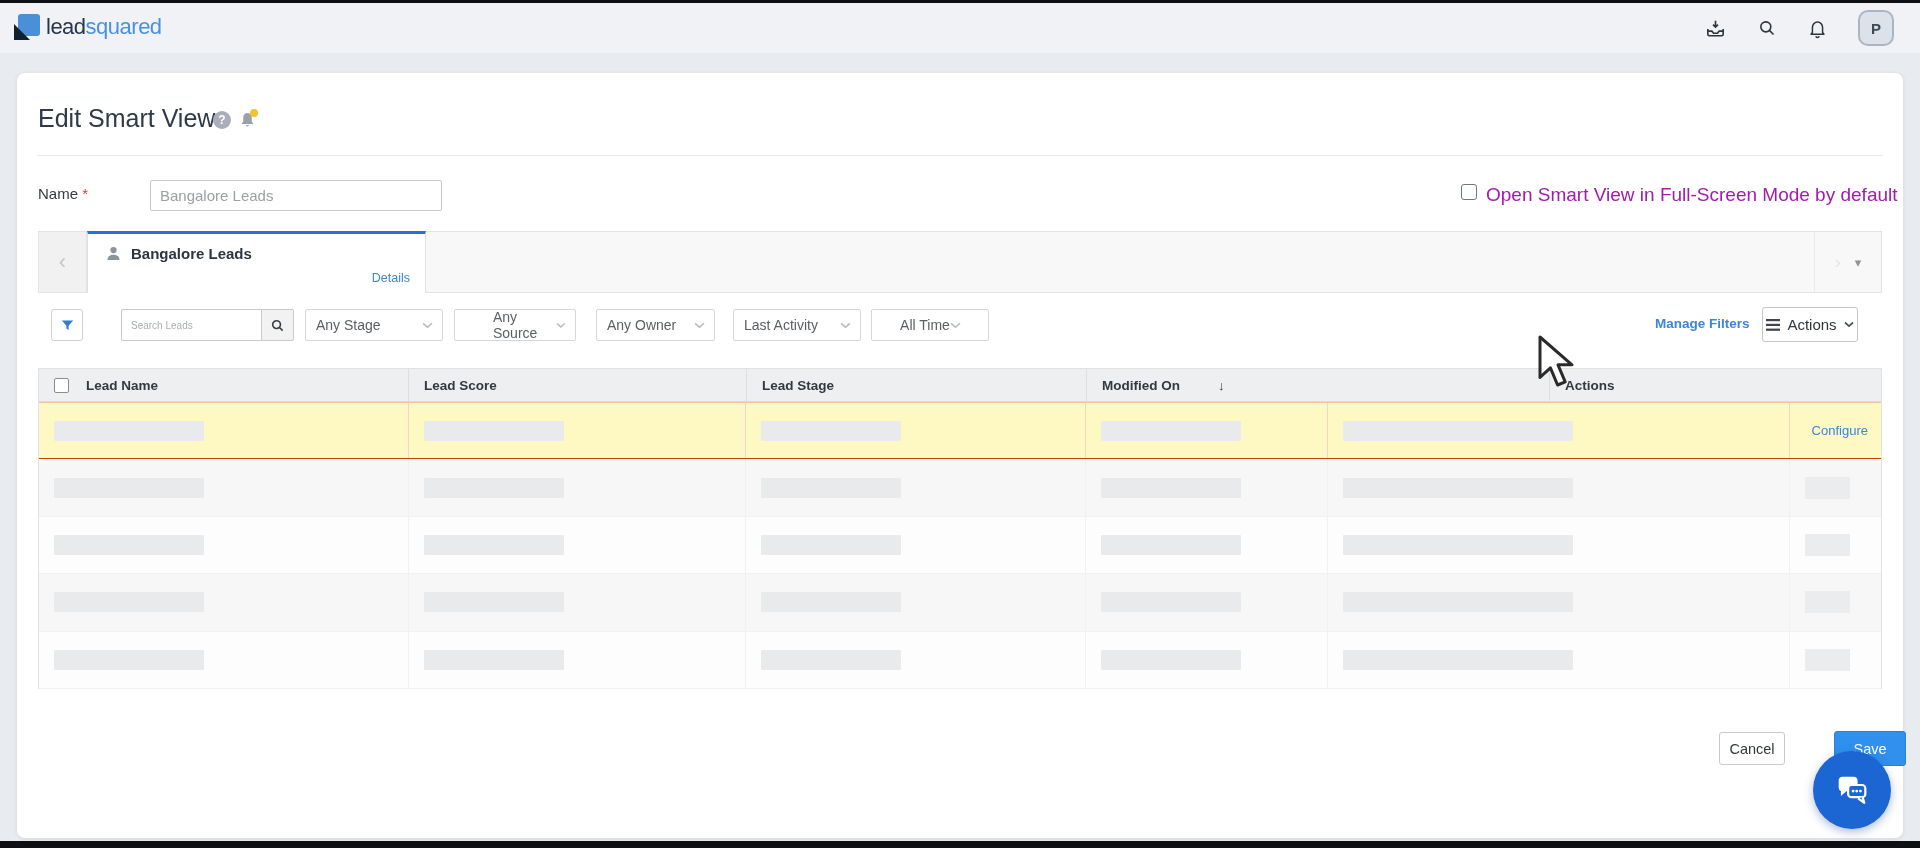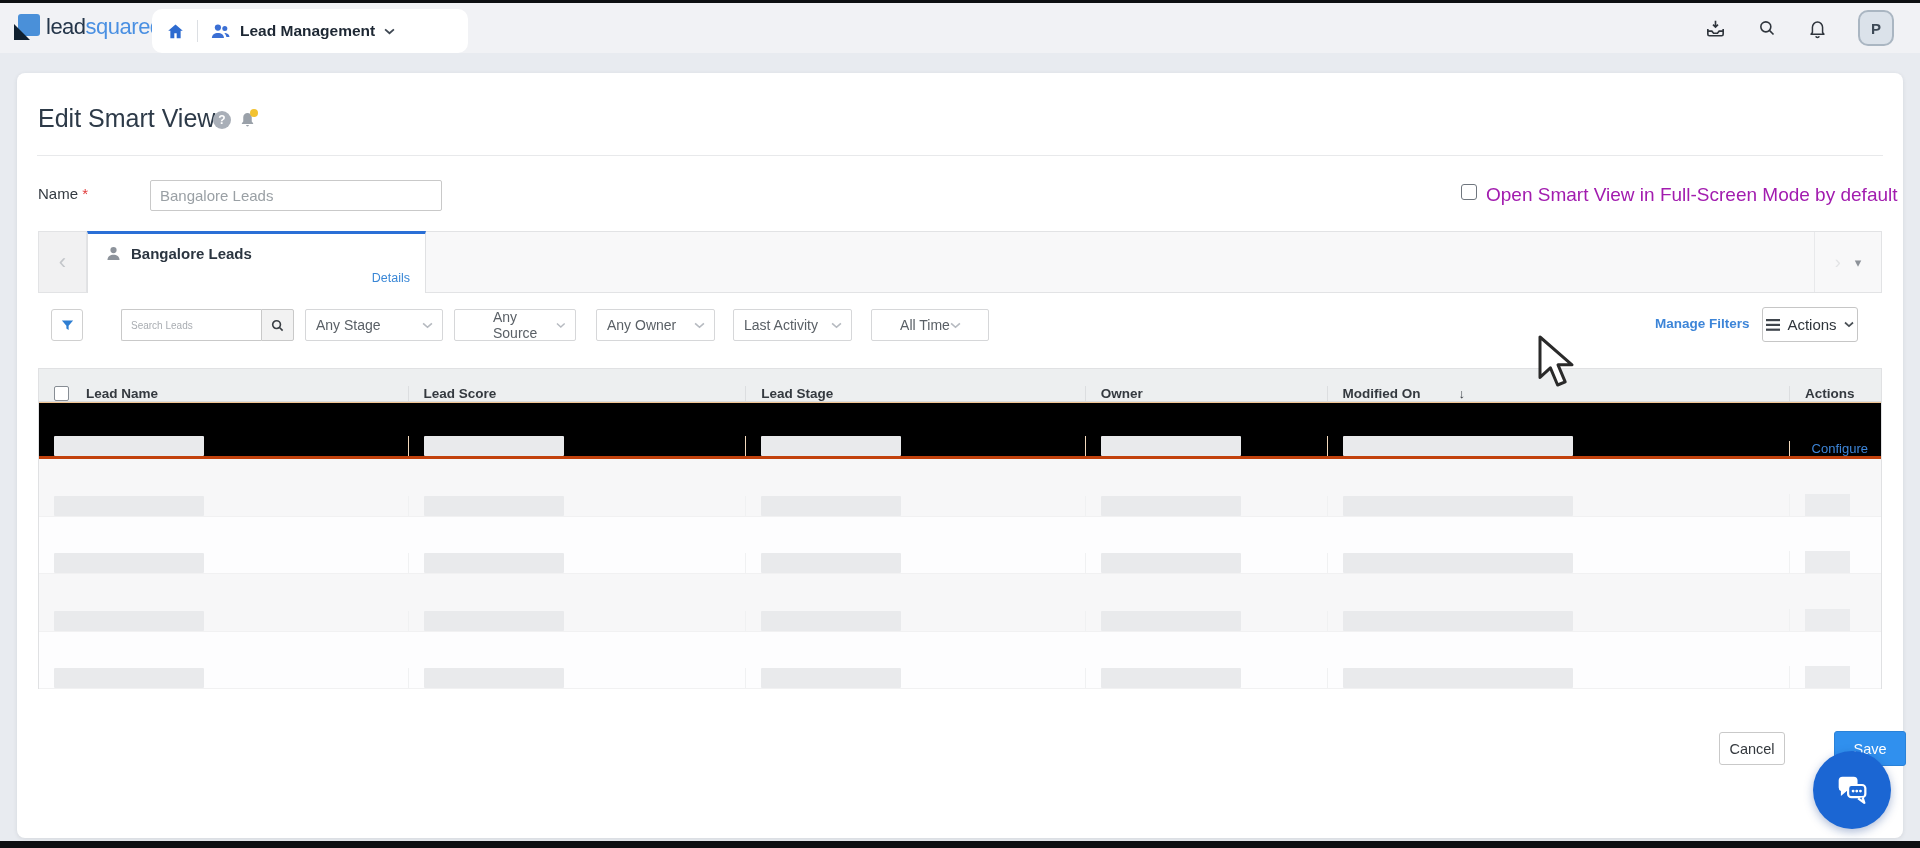--- a/index.html
+++ b/index.html
@@ -74,32 +74,32 @@
           display:flex; align-items:center; justify-content:space-between; padding:0 9px 0 10px;
           font-size:14px; color:#5a6066; cursor:pointer; }
   .manage-filters { position:absolute; left:1638px; top:243px; font-size:13.5px; font-weight:700; color:#3d85d8; cursor:pointer; }
   .actions-btn { position:absolute; left:1745px; top:234px; width:96px; height:35px; border:1px solid #c6c6c6;
                  border-radius:3px; background:#fff; display:flex; align-items:center; justify-content:center;
                  gap:7px; cursor:pointer; }
   .actions-label { font-size:15px; color:#2f353b; }
 
   
   .grid { position:absolute; left:21px; top:295px; width:1844px; height:321px; border:1px solid #e0e1e3; background:#fff; }
-  .grow { display:flex; width:100%;align-items:flex-end; }
+  .grow { display:flex; width:100%; }
   .ghead { height:33px; background:#edeff0; border-bottom:1px solid #d9dadc; }
   .gcell { display:flex; align-items:center; padding-left:15px; font-size:13.5px; font-weight:700; color:#34393f; }
   .gcell + .gcell { border-left:1px solid #dcdee0; }
   .c1{width:369px;} .c2{width:338px;} .c3{width:340px;} .c4{width:242px;} .c5{width:463px;} .c6{width:92px;}
   .hd-check { width:15px; height:15px; border:1.5px solid #878d94; border-radius:2px; background:#fff;
               margin-right:17px; cursor:pointer; }
   .sort-arrow { margin-left:38px; font-size:13px; color:#34393f; }
   .trow { height:57.4px; }
   .trow .tcell { display:flex; align-items:center; padding-left:15px; }
   .trow .tcell + .tcell { border-left:1px solid #f0f1f2; }
-  .row-hl { background:#000000; border-top:1px solid #f3c795; border-bottom:3px solid #c2410c; }
+  .row-hl { background:#fef9c3; border-top:1px solid #f3c795; border-bottom:1px solid #c2410c; }
   .row-a { background:#f7f7f8; border-bottom:1px solid #f1f1f2; }
   .row-b { background:#fdfdfe; border-bottom:1px solid #f1f1f2; }
   .row-hl .tcell + .tcell { border-left:1px solid #f3d9bc; }
   .skel { height:20px; background:#e9eaec; border-radius:1px; }
   .w150{width:150px;} .w140{width:140px;} .w230{width:230px;}
   .skel-box { width:45px; height:22px; background:#ebecee; }
   .configure { margin-left:auto; padding-right:13px; font-size:13px; color:#3d85d8; cursor:pointer; }
 
   
   .btn-cancel { position:absolute; left:1702px; top:659px; width:66px; height:33px; background:#fff;
@@ -123,40 +123,20 @@
     <div class="topbar">
       <div class="logo">
         <svg width="26" height="26" viewBox="0 0 26 26">
           <rect x="4" y="0" width="22" height="22" rx="3" fill="#4a90d9"></rect>
           <path d="M3 14L13 24H3z" fill="#ffffff"></path>
           <path d="M0 26V10l16 16z" fill="#10202f"></path>
         </svg>
         <span class="logo-word"><span class="p1">lead</span><span class="p2">squared</span></span>
       </div>
 
-      <div class="pill-white">
-        <span style="display:flex;">
-          <svg width="19" height="19" viewBox="0 0 24 24">
-              <path fill="#2d6bd0" d="M12 3.2l9.2 8h-2.7v9.3h-5v-6.2h-3v6.2h-5v-9.3H2.8z"></path>
-            </svg>
-        </span>
-        <span class="pill-divider"></span>
-        <span class="workspace">
-          <svg width="21" height="19" viewBox="0 0 24 22">
-            <circle cx="9" cy="6.5" r="3.6" fill="#3b6fd4"></circle>
-            <circle cx="17" cy="7.6" r="2.9" fill="#3b6fd4"></circle>
-            <path d="M2 18.5c0-3.7 3.1-5.8 7-5.8s7 2.1 7 5.8z" fill="#3b6fd4"></path>
-            <path d="M17.5 12.6c2.8.3 4.9 2 4.9 4.9h-3.6c-.2-2-1-3.6-2.4-4.6z" fill="#3b6fd4"></path>
-          </svg>
-          <span class="workspace-label">Lead Management</span>
-          <svg width="11" height="7" viewBox="0 0 10 6">
-              <path d="M1 1l4 3.6L9 1" fill="none" stroke="#3e4752" stroke-width="1.6"></path>
-            </svg>
-        </span>
-      </div>
 
 
       <div class="top-icons">
         <span style="display:flex;">
           <svg width="23" height="23" viewBox="0 0 24 24" fill="none" stroke="#2f353c" stroke-width="1.7">
             <path d="M4 12.5V18a1.6 1.6 0 001.6 1.6h12.8A1.6 1.6 0 0020 18v-5.5"></path>
             <path d="M4 14.8h4.2l1.8 2.2h4l1.8-2.2H20"></path>
             <path d="M12 3.8v6.6M9.4 8l2.6 2.6L14.6 8"></path>
           </svg>
         </span>
@@ -238,21 +218,21 @@
         <svg width="11" height="7" viewBox="0 0 10 6">
             <path d="M1 1l4 3.6L9 1" fill="none" stroke="#b6bac0" stroke-width="1.5"></path>
           </svg>
       </div>
       <div class="drop" style="left:579px; width:119px;">
         <span>Any Owner</span>
         <svg width="11" height="7" viewBox="0 0 10 6">
             <path d="M1 1l4 3.6L9 1" fill="none" stroke="#b6bac0" stroke-width="1.5"></path>
           </svg>
       </div>
-      <div class="drop" style="left:716px; width:119px;">
+      <div class="drop" style="left:716px; width:128px;">
         <span>Last Activity</span>
         <svg width="11" height="7" viewBox="0 0 10 6">
             <path d="M1 1l4 3.6L9 1" fill="none" stroke="#b6bac0" stroke-width="1.5"></path>
           </svg>
       </div>
       <div class="drop" style="left:854px; width:118px;justify-content:center;">
         <span>All Time</span>
         <svg width="11" height="7" viewBox="0 0 10 6">
             <path d="M1 1l4 3.6L9 1" fill="none" stroke="#b6bac0" stroke-width="1.5"></path>
           </svg>
@@ -276,23 +256,20 @@
           <div class="gcell c1">
             <span class="hd-check"></span>
             <span>Lead Name</span>
           </div>
           <div class="gcell c2">
               <span>Lead Score</span>
             </div>
           <div class="gcell c3">
               <span>Lead Stage</span>
             </div>
-          <div class="gcell c4">
-              <span>Owner</span>
-            </div>
           <div class="gcell c5">
             <span>Modified On</span>
             <span class="sort-arrow">↓</span>
           </div>
           <div class="gcell c6">
               <span>Actions</span>
             </div>
         </div>
 
         <div class="grow trow row-hl">

